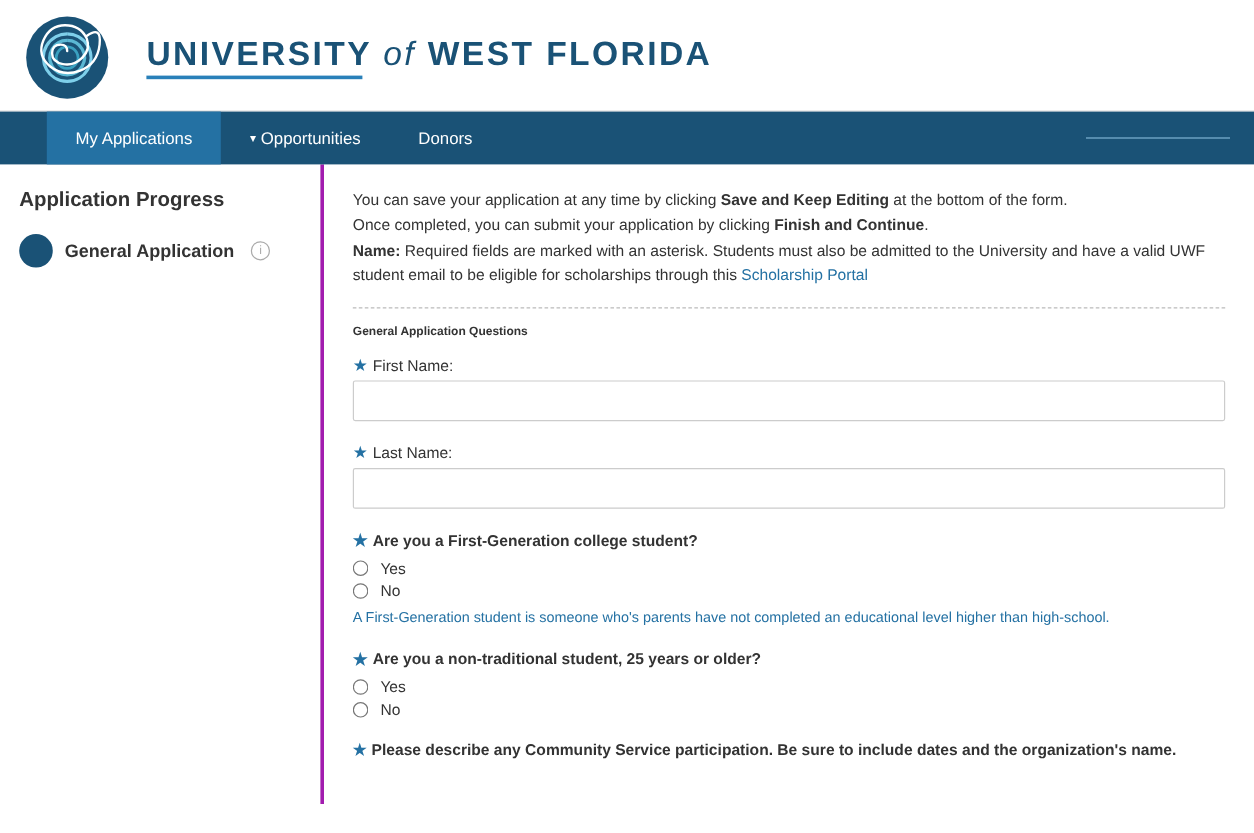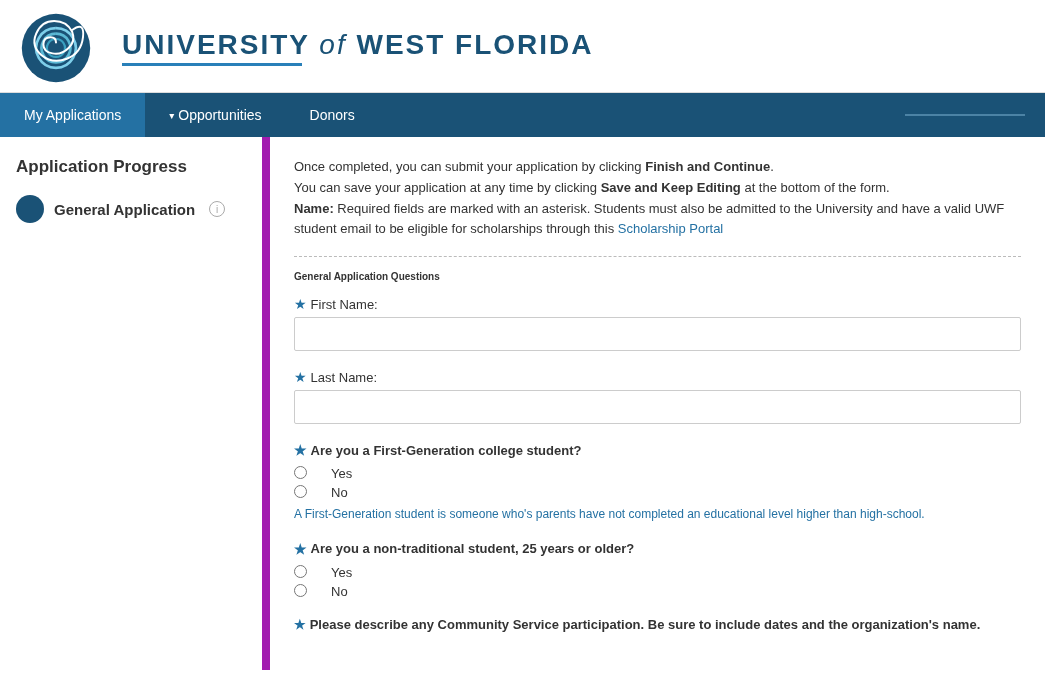--- a/index.html
+++ b/index.html
@@ -57,20 +57,21 @@
       display: flex;
       align-items: center;
       padding: 0 24px;
       color: #fff;
       font-size: 14px;
       cursor: pointer;
       white-space: nowrap;
     }
     .nav-item.active {
       background: #2471a3;
+      margin-left: 39px;
     }
     .nav-item .dropdown-arrow {
       margin-right: 4px;
       font-size: 10px;
     }
     .nav-divider {
       flex: 1;
     }
     .nav-search-line {
       position: absolute;
@@ -86,21 +87,21 @@
     .main-container {
       display: flex;
       min-height: calc(694px - 120px - 44px);
     }
 
     
     .sidebar {
       width: 270px;
       min-width: 270px;
       background: #fff;
-      border-right: 8px solid #a21caf;
+      border-right: 3px solid #a21caf;
       padding: 20px 16px;
     }
     .sidebar-title {
       font-size: 17px;
       font-weight: bold;
       color: #333;
       margin-bottom: 18px;
     }
     .sidebar-item {
       display: flex;
@@ -180,22 +181,22 @@
       border-radius: 2px;
       padding: 4px 8px;
       font-size: 13px;
       outline: none;
     }
     .radio-group {
       margin-bottom: 6px;
     }
     .radio-item {
       display: flex;
-      align-items: flex-start;
-      gap: 24px;
+      align-items: center;
+      gap: 10px;
       margin-bottom: 4px;
       font-size: 13px;
       cursor: pointer;
     }
     .radio-item input[type="radio"] {
       cursor: pointer;
     }
     .field-hint {
       font-size: 12px;
       color: #2471a3;
@@ -281,24 +282,24 @@
       <div class="sidebar-item-circle"></div>
       <span class="sidebar-item-label">General Application</span>
       <span class="info-icon">i</span>
     </div>
   </div>
 
   <div class="content-area">
 
     <div class="info-box">
       <div>
+        <span>You can save your application at any time by clicking </span><span class="bold">Save and Keep Editing</span><span> at the bottom of the form.</span>
+      </div>
+      <div>
         <span>Once completed, you can submit your application by clicking </span><span class="bold">Finish and Continue</span><span>.</span>
-      </div>
-      <div>
-        <span>You can save your application at any time by clicking </span><span class="bold">Save and Keep Editing</span><span> at the bottom of the form.</span>
       </div>
       <div>
         <span class="bold">Name:</span><span> Required fields are marked with an asterisk. Students must also be admitted to the University and have a valid UWF student email to be eligible for scholarships through this </span><span class="link-text" style="cursor:pointer;">Scholarship Portal</span>
       </div>
     </div>
 
     <hr class="section-divider">
 
     <div class="section-title">General Application Questions</div>
 

